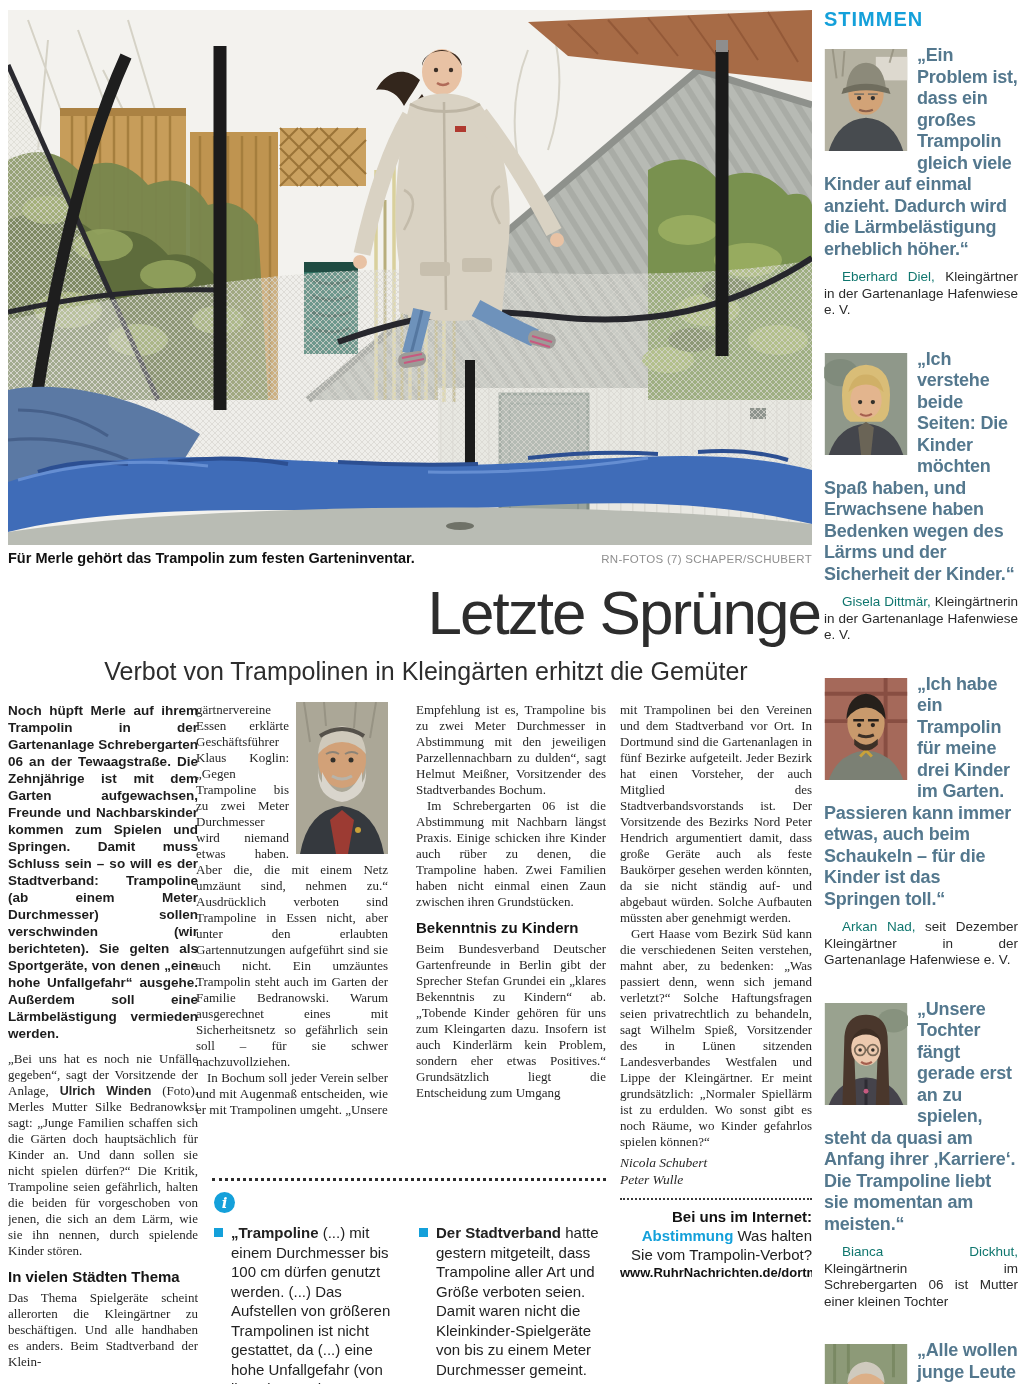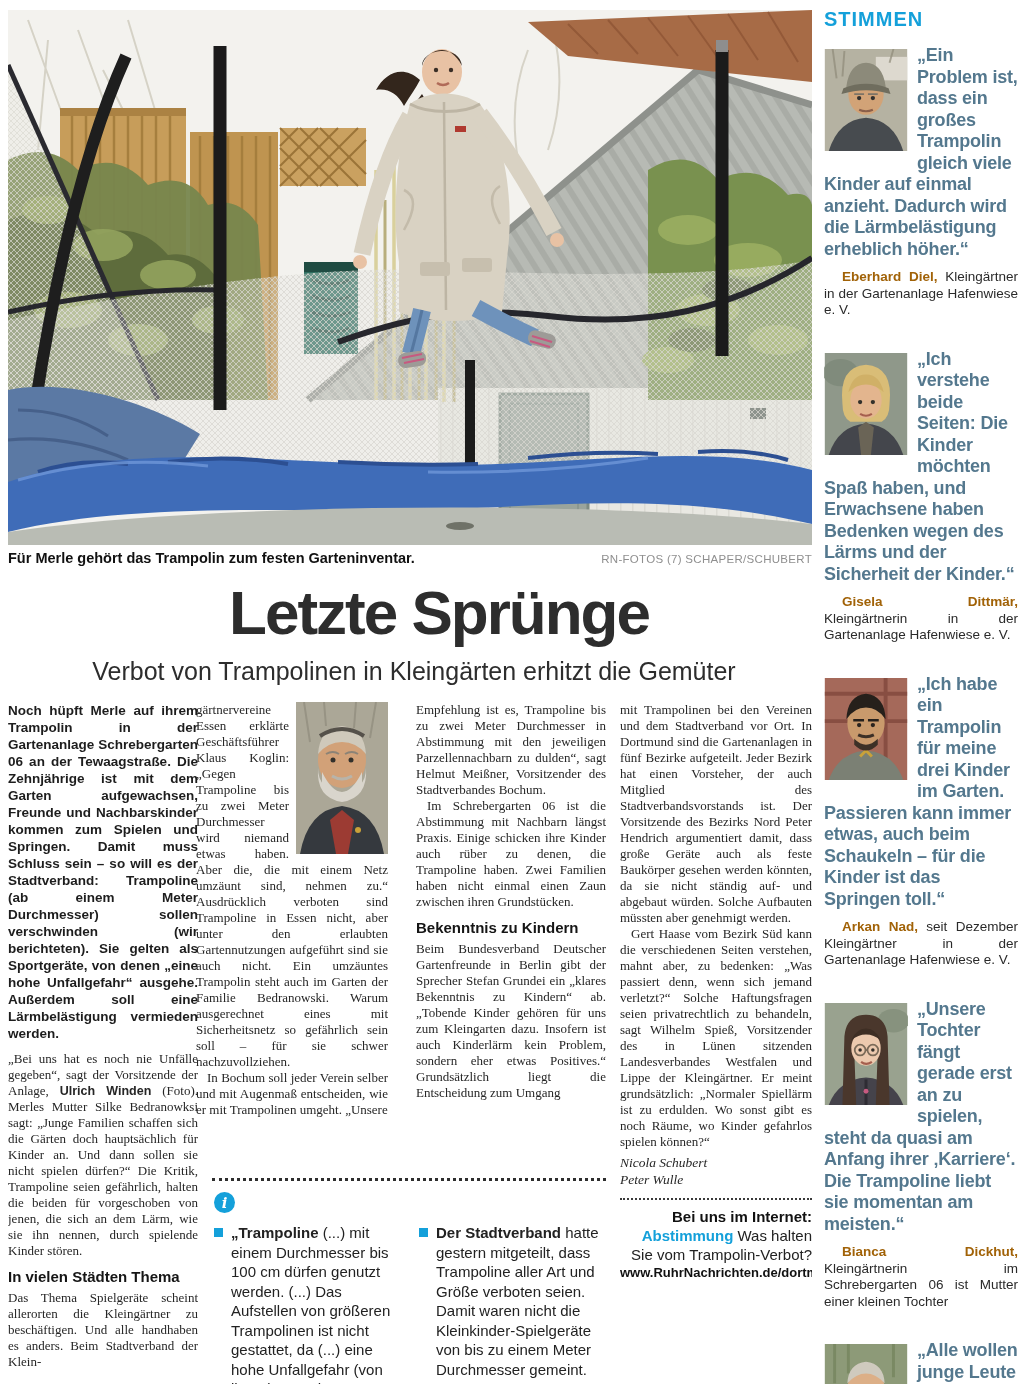--- a/index.html
+++ b/index.html
@@ -9,23 +9,23 @@
 
   
   #photo{left:8px;top:10px;width:804px;height:535px;overflow:hidden;}
   #photo svg{display:block;}
 
   .caption-row{left:8px;top:550px;width:804px;display:flex;justify-content:space-between;align-items:baseline;}
   .caption{font-weight:bold;font-size:14.5px;color:#111;text-align:center;}
   .credit{font-size:11.5px;color:#8f8f8f;letter-spacing:.3px;}
 
   
-  .headline{left:0;top:582px;width:820px;text-align:center;font-weight:bold;
-            font-size:62px;letter-spacing:-2px;color:#2d2d2d;line-height:1;padding-left:29px;}
-  .subhead{left:4px;top:656px;width:820px;text-align:center;font-size:25px;color:#2d2d2d;line-height:1.2;}
+  .headline{left:0;top:582px;width:820px;text-align:right;font-weight:normal;
+            font-size:62px;letter-spacing:-2px;color:#2d2d2d;line-height:1;}
+  .subhead{left:16px;top:656px;width:820px;text-align:center;font-size:25px;color:#2d2d2d;line-height:1.2;}
 
   
   .col{top:702px;height:682px;overflow:hidden;font-family:"Liberation Serif",serif;
        font-size:13px;line-height:16px;text-align:justify;color:#262626;hyphens:auto;}
   #col1{left:8px;width:190px;}
   #col2{left:196px;width:192px;height:476px;}
   #col3{left:416px;width:190px;height:476px;}
   #col4{left:620px;width:192px;}
   .col p{margin:0;}
   .col p.gap{margin-top:9px;}
@@ -56,21 +56,21 @@
   .ib-sq{width:9px;height:9px;background:#14a0da;flex:0 0 9px;margin:5px 8px 0 2px;}
   .ib-text{font-size:15px;line-height:19.5px;color:#222;}
 
   
   #sidebar{left:824px;top:6px;width:194px;height:1378px;overflow:hidden;}
   .sb-title{color:#14a0da;font-weight:bold;font-size:20px;letter-spacing:1px;margin:2px 0 14px;}
   .quote-block{margin-bottom:30px;overflow:hidden;}
   .q-avatar{float:left;width:84px;height:102px;margin:4px 9px 2px 0;}
   .q-text{font-weight:bold;font-size:18px;line-height:21.5px;color:#54788e;letter-spacing:-.2px;}
   .q-attrib{clear:none;margin-top:9px;font-size:13.5px;line-height:16.5px;color:#2a2a2a;text-align:justify;}
-  .q-name{font-weight:bold;color:#a16207;padding-left:18px;}
+  .q-name{font-weight:normal;color:#0f766e;padding-left:18px;}
 </style>
 </head>
 <body>
 
 <div class="page">
 
   <div class="abs" id="photo">
     <svg width="804" height="535" viewBox="0 0 804 535">
       <defs>
         <pattern id="net" width="6" height="6" patternUnits="userSpaceOnUse">

